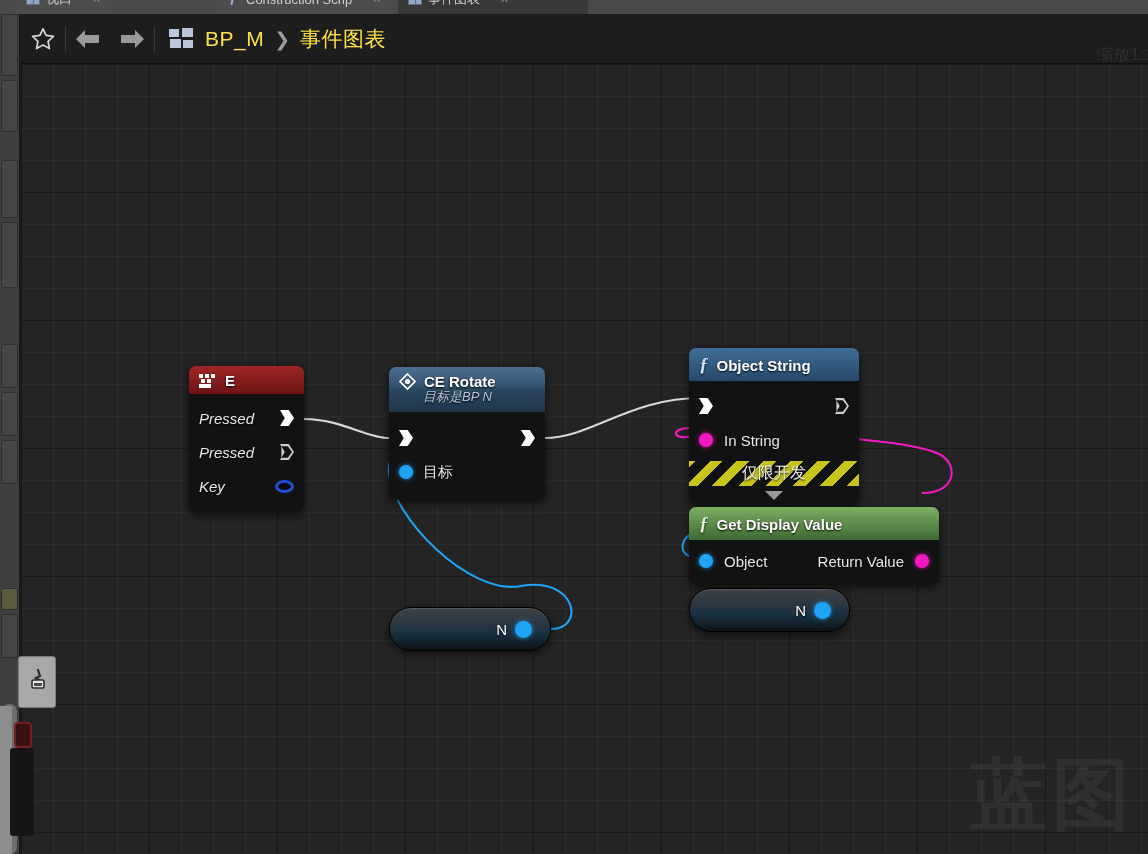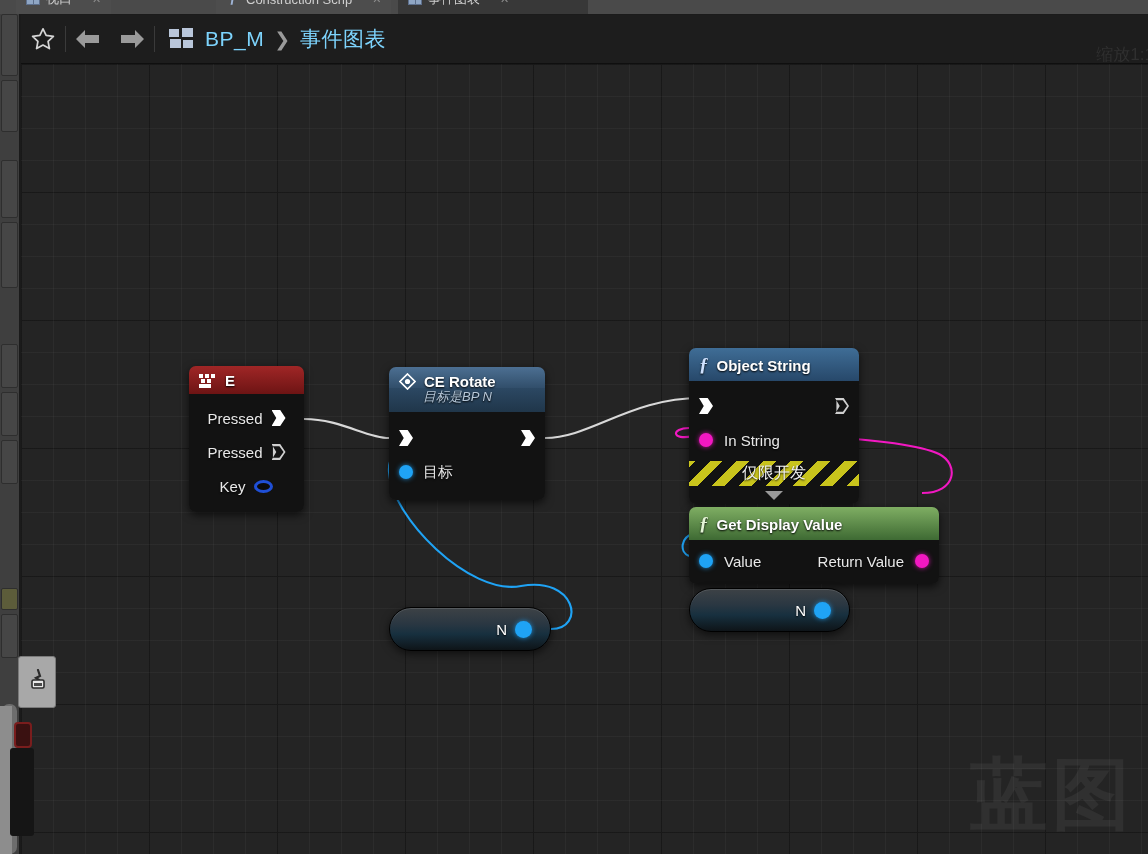--- a/index.html
+++ b/index.html
@@ -44,21 +44,21 @@
   .tb-btn { width:44px; height:48px; display:flex; align-items:center;
     justify-content:center; }
   .tb-sep { width:1px; height:26px; background:#3a3a3a; }
   .crumb { display:flex; align-items:center; gap:10px; padding-left:14px; }
   .crumb-ico { width:26px; height:22px; position:relative; }
   .crumb-ico i { position:absolute; background:#b9c6da; display:block; }
   .crumb-ico i:nth-child(1){ left:0;  top:1px;  width:10px; height:8px; }
   .crumb-ico i:nth-child(2){ left:13px;top:0;   width:11px; height:9px; }
   .crumb-ico i:nth-child(3){ left:1px; top:11px;width:11px; height:9px; }
   .crumb-ico i:nth-child(4){ left:14px;top:12px;width:10px; height:8px; }
-  .crumb-txt { font-size:21px; color:#7dd3fc; letter-spacing:.5px; }
+  .crumb-txt { font-size:21px; color:#fde047; letter-spacing:.5px; }
   .crumb-sep { font-size:19px; color:#9a9a9a; }
   .zoomlbl { position:absolute; right:-6px; top:28px; font-size:17px; color:#2f2f2f; }
 
   
   .canvas { position:absolute; left:21px; top:64px; width:1127px; height:790px;
     background:
       repeating-linear-gradient(to right, rgba(255,255,255,.035) 0 1px, transparent 1px 32px),
       repeating-linear-gradient(to bottom, rgba(255,255,255,.035) 0 1px, transparent 1px 32px),
       repeating-linear-gradient(to right, rgba(0,0,0,.55) 0 1px, transparent 1px 128px),
       repeating-linear-gradient(to bottom, rgba(0,0,0,.55) 0 1px, transparent 1px 128px),
@@ -72,21 +72,21 @@
   .node { position:absolute; border-radius:7px; overflow:hidden;
     box-shadow:0 3px 9px rgba(0,0,0,.65); }
   .node-head { display:flex; align-items:center; gap:8px; padding:6px 12px 5px 10px;
     font-size:15px; font-weight:bold; color:#fff; text-shadow:0 1px 2px #000; }
   .node-sub { font-size:13px; font-style:italic; color:#b6c7d8; padding:0 12px 6px 34px;
     margin-top:-4px; text-shadow:0 1px 2px #000; }
   .node-body { background:#121212; padding:7px 0 9px; }
 
   .row { display:flex; align-items:center; height:34px; padding:0 10px;
     font-size:15px; color:#e8e8e8; text-shadow:0 1px 2px #000; }
-  .row.right { justify-content:center; }
+  .row.right { justify-content:space-between;font-style:italic; }
   .row.split { justify-content:space-between; }
 
   
   .pin-exec { width:14px; height:16px; flex:none; }
   .pin-exec.filled  { background:#fff;
      clip-path:polygon(0 0, 62% 0, 100% 50%, 62% 100%, 0 100%, 34% 50%); }
   .pin-exec.hollow  { background:#cfcfcf;
      clip-path:polygon(0 0,62% 0,100% 50%,62% 100%,0 100%,34% 50%,
                        10% 50%,10% 86%,56% 86%,86% 50%,56% 14%,10% 14%,10% 50%,34% 50%); }
   .pin-dot { width:14px; height:14px; border-radius:50%; flex:none; }
@@ -286,21 +286,21 @@
 
     <div class="node" style="left:668px; top:443px; width:250px;">
       <div class="node-head" style="background:linear-gradient(to bottom,#7fae63,#3e6a33);">
         <span style="font-family:'Liberation Serif',serif; font-style:italic; font-size:19px; color:#e4f5d6;">ƒ</span>
         <span>Get Display Value</span>
       </div>
       <div class="node-body" style="padding:4px 0 6px;">
         <div class="row split">
           <span style="display:flex;align-items:center;">
             <span class="pin-dot blue"></span>
-            <span style="margin-left:11px;">Value</span>
+            <span style="margin-left:11px;">Object</span>
           </span>
           <span style="display:flex;align-items:center;">
             <span>Return Value</span>
             <span class="pin-dot magenta" style="margin-left:11px;"></span>
           </span>
         </div>
       </div>
     </div>
 
     <div class="pill" style="left:368px; top:543px; width:162px;">

